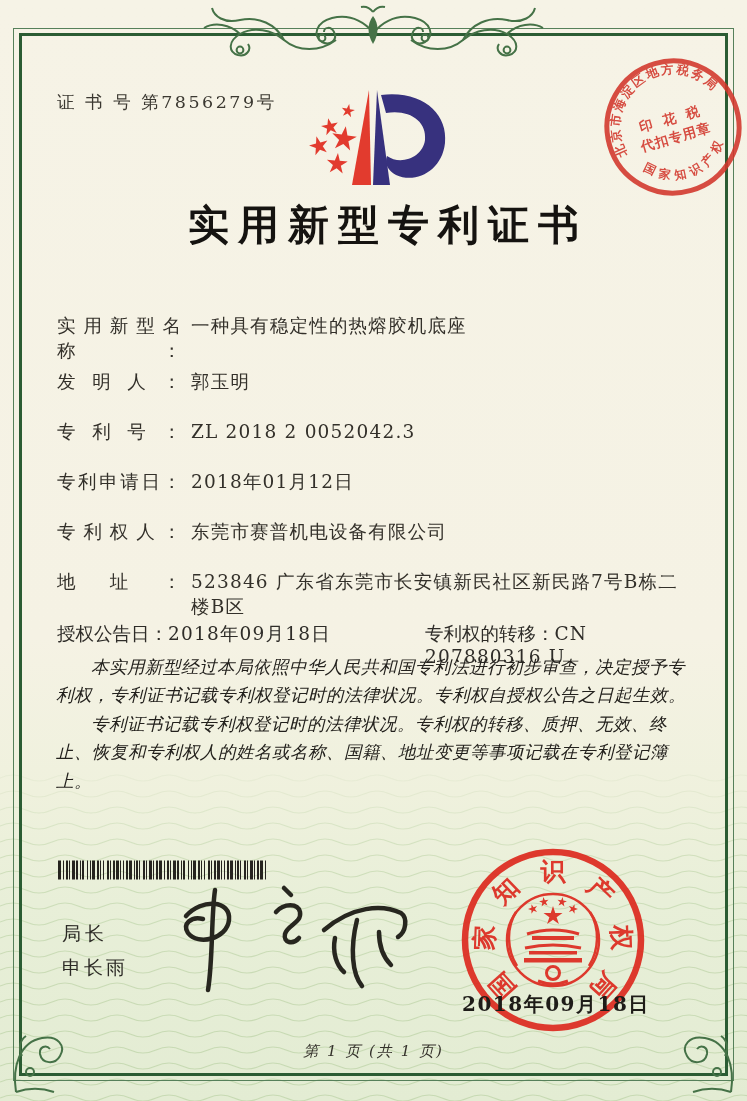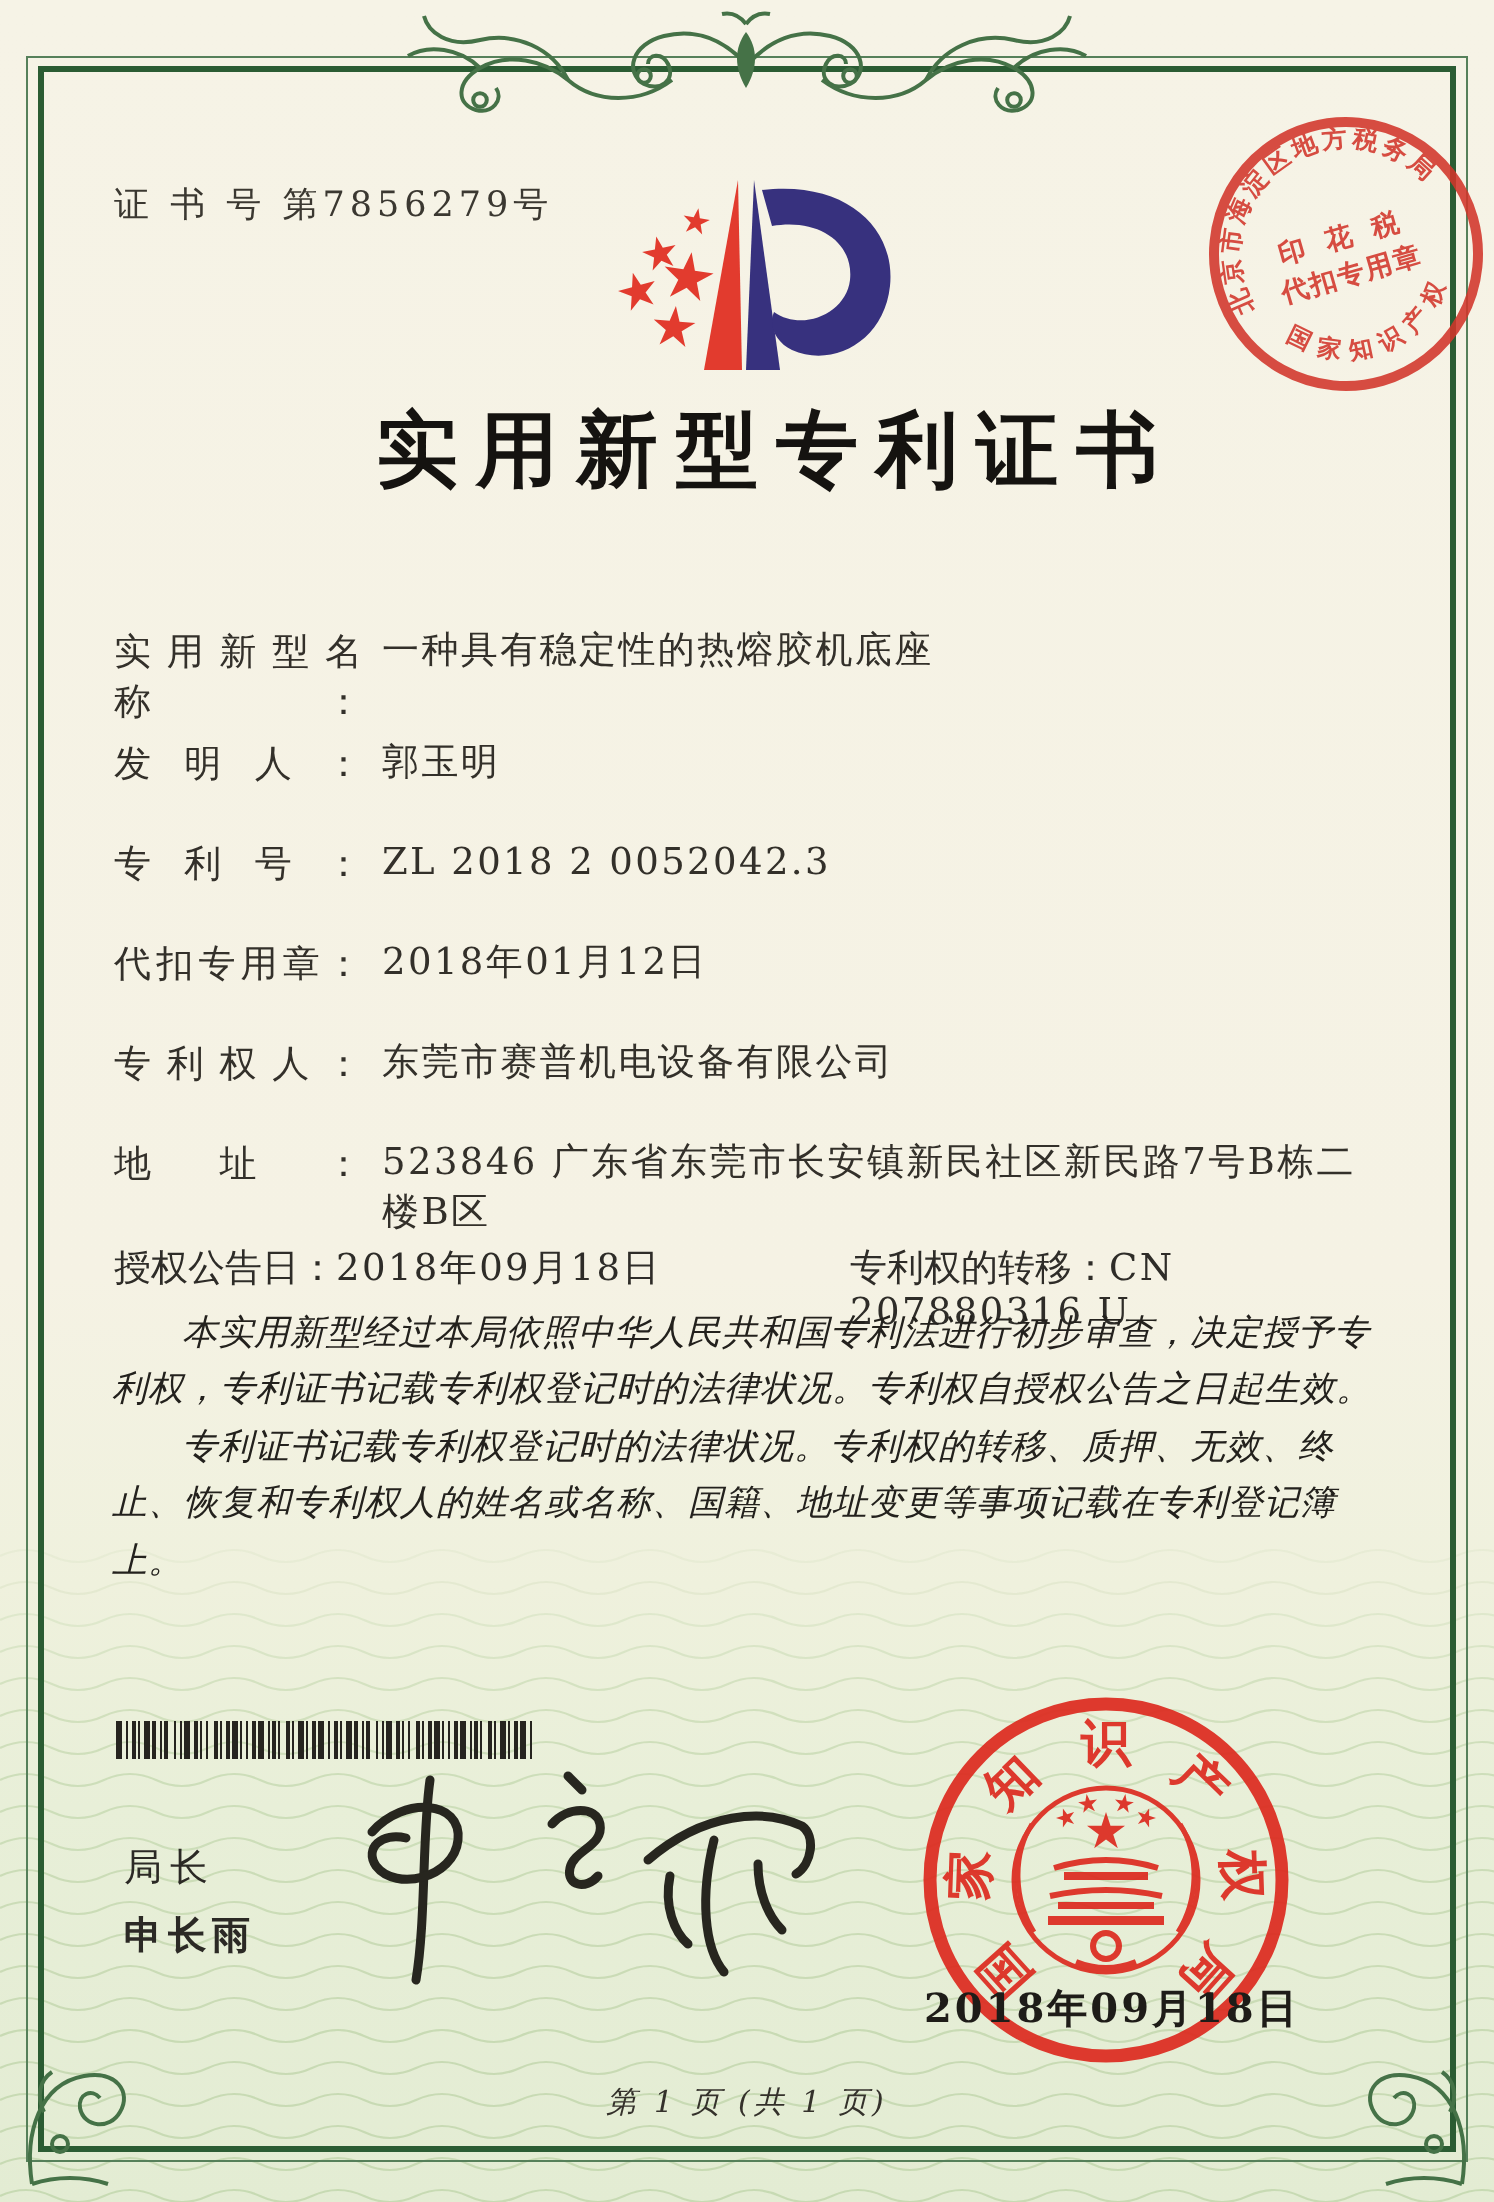--- a/index.html
+++ b/index.html
@@ -32,21 +32,21 @@
   .grant-row { position:absolute; top:621px; left:57px; right:40px; font-size:18.5px; }
   .grant-right { position:absolute; left:368px; top:0; }
 
   
   .paras { position:absolute; left:56px; right:52px; top:653px; }
   .paras p { font-size:17.5px; line-height:28.4px; text-indent:2em; color:#23211d;
     font-style:italic; letter-spacing:0.5px; }
 
   
   .chief-title { position:absolute; left:62px; top:921px; font-size:19px; letter-spacing:4px; color:#2b2925; }
-  .chief-name  { position:absolute; left:62px; top:955px; font-size:19px; letter-spacing:3px; color:#2b2925;font-weight:bold; }
+  .chief-name  { position:absolute; left:62px; top:955px; font-size:19px; letter-spacing:3px; color:#2b2925; }
   .seal-date { position:absolute; left:462px; top:991px; font-size:20px; font-weight:700;
     letter-spacing:1.5px; color:#1e1c18; }
   .footer { position:absolute; left:0; right:0; top:1042px; text-align:center;
     font-size:15px; letter-spacing:2px; color:#34312b;font-style:italic; }
 </style>
 </head>
 <body>
 
 <svg class="abs" style="left:0; top:768px;" width="747" height="333" viewBox="0 0 747 333">
   <defs>
@@ -154,21 +154,21 @@
 <div class="frow f1">
   <span class="flabel">实用新型名称：</span><span class="fvalue">一种具有稳定性的热熔胶机底座</span>
 </div>
 <div class="frow f2">
   <span class="flabel">发明人：</span><span class="fvalue">郭玉明</span>
 </div>
 <div class="frow f3">
   <span class="flabel">专利号：</span><span class="fvalue">ZL 2018 2 0052042.3</span>
 </div>
 <div class="frow f4">
-  <span class="flabel">代扣专用章：</span><span class="fvalue">2018年01月12日</span>
+  <span class="flabel">专利申请日：</span><span class="fvalue">2018年01月12日</span>
 </div>
 <div class="frow f5">
   <span class="flabel">专利权人：</span><span class="fvalue">东莞市赛普机电设备有限公司</span>
 </div>
 <div class="frow f6">
   <span class="flabel">地址：</span><span class="fvalue">523846 广东省东莞市长安镇新民社区新民路7号B栋二楼B区</span>
 </div>
 
 <div class="grant-row">
   <span>授权公告日：</span><span style="letter-spacing:1.2px;">2018年09月18日</span>

